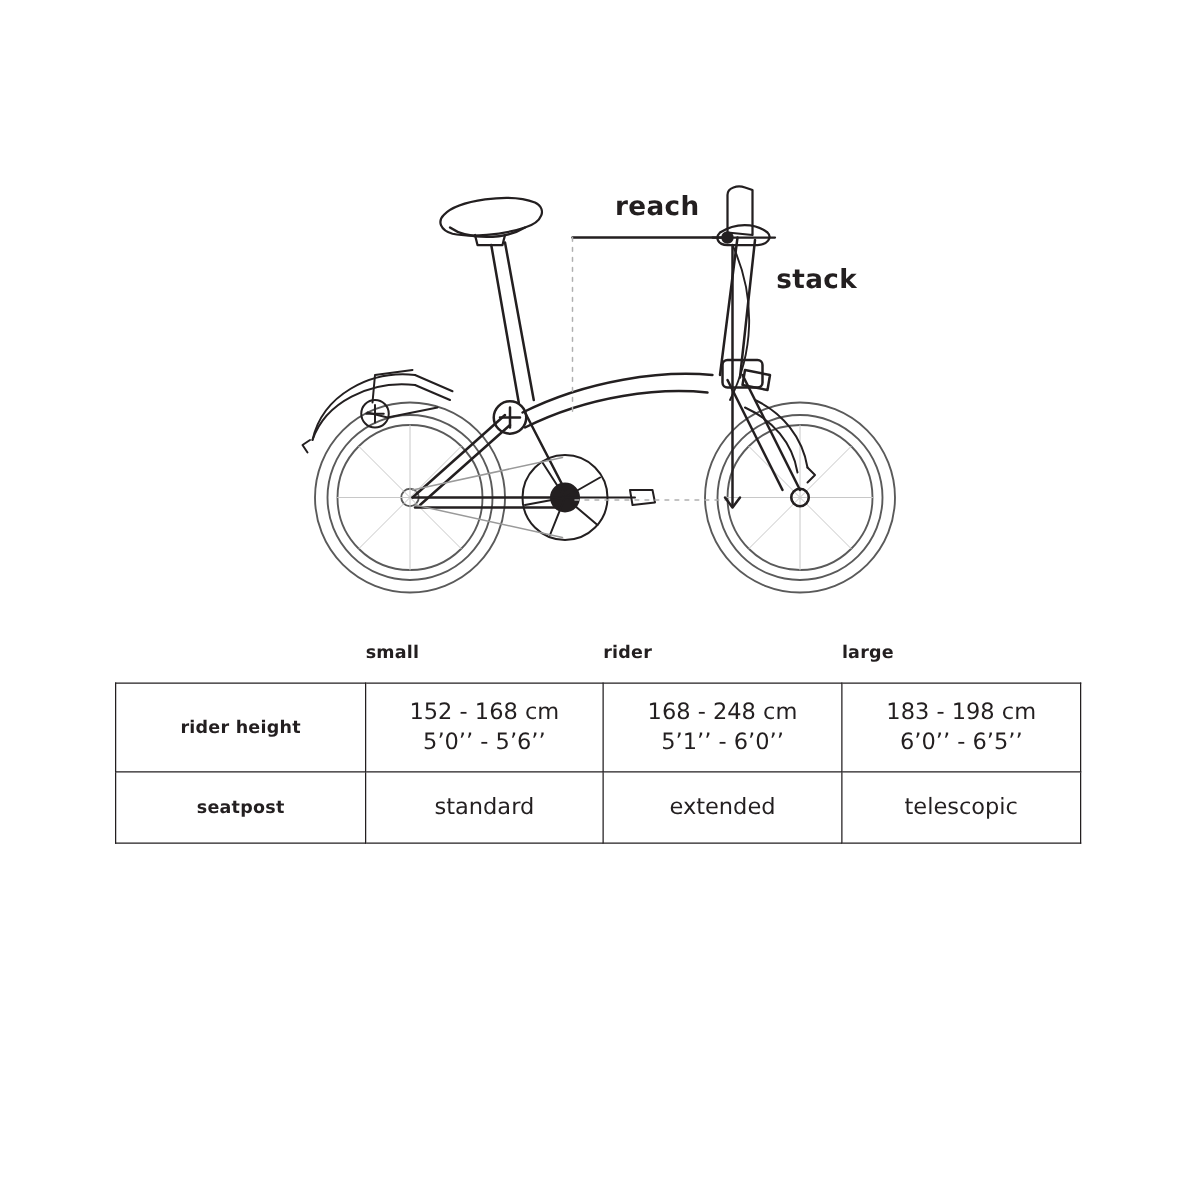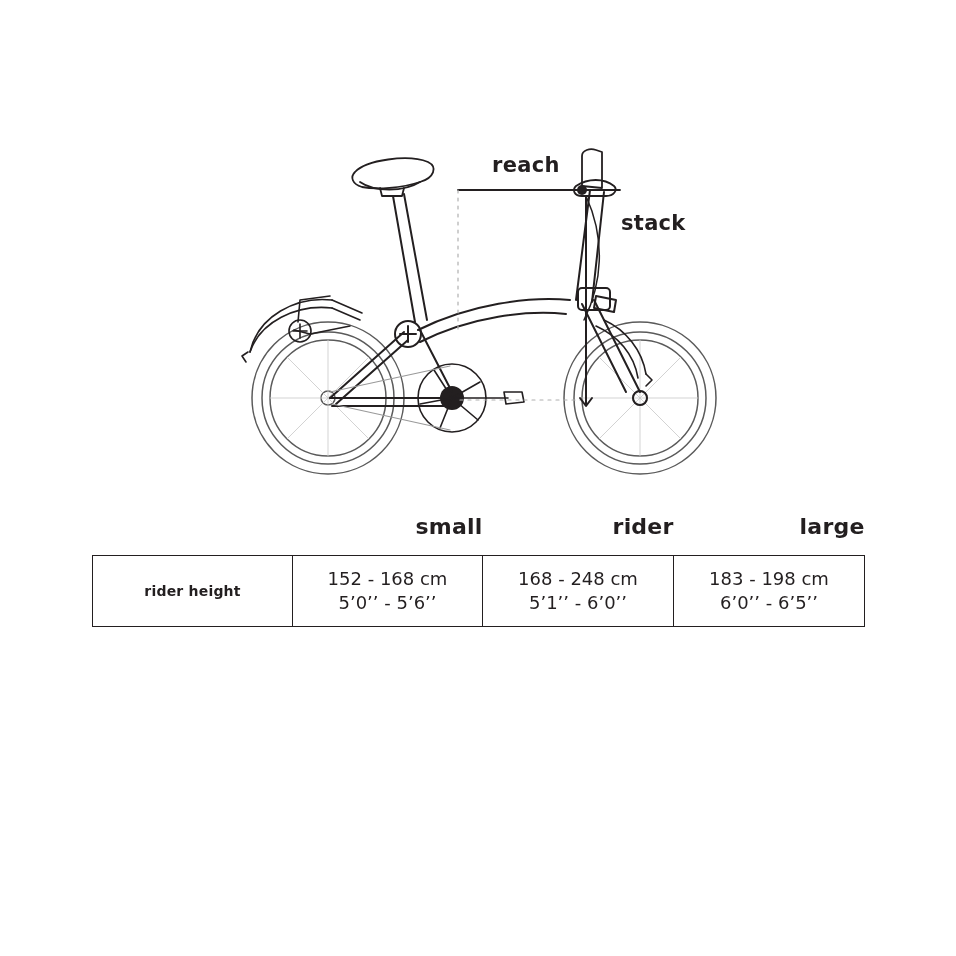--- a/index.html
+++ b/index.html
@@ -61,24 +61,24 @@
   table.size-table col.c0 { width: 200px; }
   table.size-table col.c1 { width: 190px; }
   table.size-table col.c2 { width: 191px; }
   table.size-table col.c3 { width: 191px; }
 
   table.size-table thead th {
     border: none;
     background: transparent;
     font-family: "DejaVu Sans", sans-serif;
     font-weight: bold;
-    font-size: 22px;
+    font-size: 14px;
     color: #231f20;
     padding: 6px 0 16px 0;
-    text-align: right;
+    text-align: left;
     letter-spacing: 0.2px;
     margin-top: 40px;
   }
   table.size-table thead th.corner {
     background: transparent;
   }
 
   table.size-table tbody td {
     border: 1px solid #231f20;
     text-align: center;
@@ -286,18 +286,24 @@
           <td>
             <span class="cell-lines">
               <span class="cell-line">183 - 198 cm</span>
               <span class="cell-line">6’0’’ - 6’5’’</span>
             </span>
           </td>
         </tr>
 
 
 
+        <tr>
+          <td class="rowhead">seatpost</td>
+          <td>standard</td>
+          <td>extended</td>
+          <td>telescopic</td>
+        </tr>
 
       </tbody>
     </table>
   </div>
 
 </div>
 
 </body></html>

